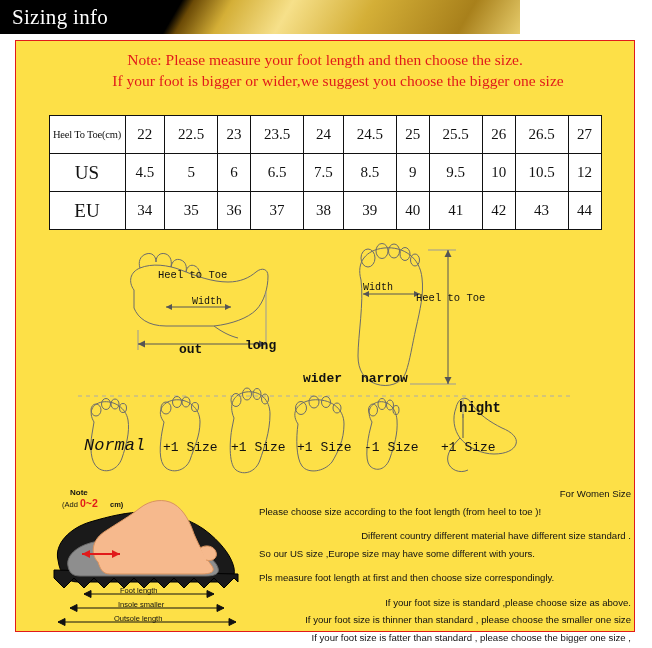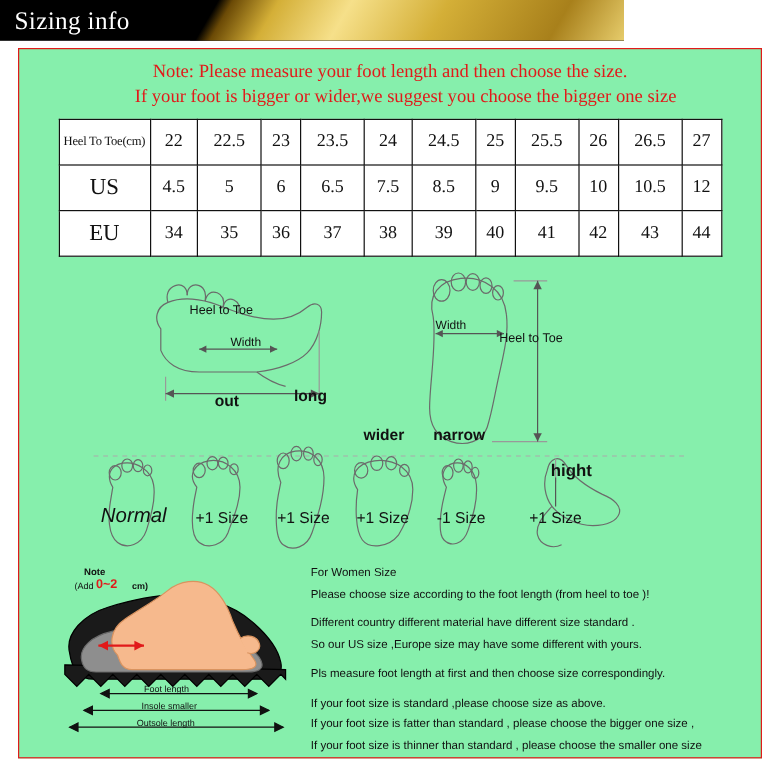--- a/index.html
+++ b/index.html
@@ -63,39 +63,39 @@
 
   
   .redbox {
     position: absolute;
     left: 15px;
     top: 40px;
     width: 620px;
     height: 592px;
     border: 1px solid #e11a1a;
     box-sizing: border-box;
-    background: #86efac;
+    background: #fde047;
   }
 
   
   .note {
     margin: 8px 0 0 0;
     text-align: center;
     color: #e11a1a;
     font-size: 15.5px;
     line-height: 21px;
     font-family: "Liberation Serif", serif;
   }
   .note .l2 {
     padding-left: 26px;
   }
 
   
   .sizetable {
-    margin: 8px auto 0 auto;
+    margin: 24px auto 0 auto;
     border-collapse: collapse;
     width: 553px;
     background: #fff;
   }
   .sizetable td {
     border: 1px solid #111;
     text-align: center;
     vertical-align: middle;
     height: 35px;
     font-family: "Liberation Serif", serif;
@@ -116,21 +116,21 @@
     position: relative;
     width: 618px;
     height: 250px;
     margin-top: 2px;
   }
   .illus svg {
     display: block;
   }
   .illus .cap {
     position: absolute;
-    font-family: Liberation Sans, sans-serif;
+    font-family: Liberation Mono, monospace;
     color: #111;
   }
 
   
   .bottom {
     position: relative;
     width: 618px;
     height: 160px;
     margin-top: 0px;
   }
@@ -142,20 +142,21 @@
     font-family: "Liberation Sans", sans-serif;
     font-size: 9.6px;
     line-height: 15.5px;
     color: #111;
   }
   .bottom .txt p {
     margin: 0 0 9px 0;
   }
   .bottom .txt p.tight {
     margin: 0 0 2px 0;
+    text-align: right;
   }
 
   .measure-label {
     position: absolute;
     left: 24px;
     top: 581px;
     font-family: "Liberation Sans", sans-serif;
     font-weight: bold;
     font-size: 13px;
     color: #111;
@@ -407,19 +408,19 @@
         <div class="anno" style="left:90px; top:132px;">Outsole length</div>
       </div>
 
       <div class="txt">
         <p class="tight">For Women Size</p>
         <p>Please choose size according to the foot length (from heel to toe )!</p>
         <p class="tight">Different country different material have different size standard .</p>
         <p>So our US size ,Europe size may have some different with yours.</p>
         <p>Pls measure foot length at first and then choose size correspondingly.</p>
         <p class="tight">If your foot size is standard ,please choose size as above.</p>
+        <p class="tight">If your foot size is thinner than standard , please choose the smaller one size</p>
         <p class="tight">If your foot size is fatter than standard , please choose the bigger one size ,</p>
-        <p class="tight">If your foot size is thinner than standard , please choose the smaller one size</p>
       </div>
     </div>
   </div>
 
 </div>
 
 </body></html>

